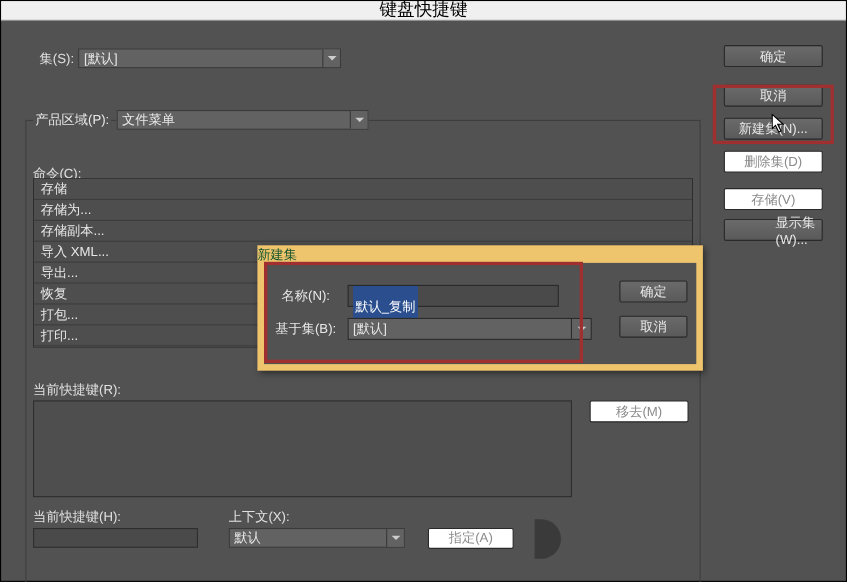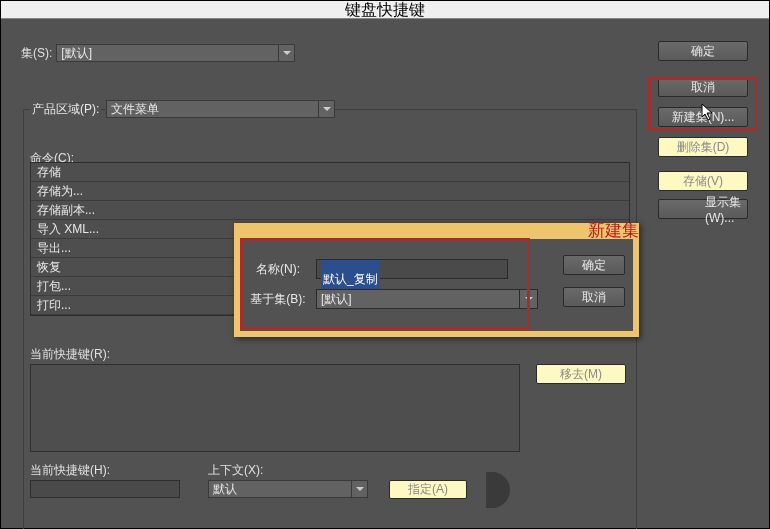--- a/index.html
+++ b/index.html
@@ -68,21 +68,21 @@
     height: 20px;
     font-size: 12px;
     display: flex;
     align-items: center;
     justify-content: center;
     cursor: pointer;
     border-radius: 2px;
   }
   .btn.disabled {
     color: #8a8a8a;
-    background: #fef9c3;
+    background: #ffffff;
   }
   .fieldset {
     position: absolute;
     border: 1px solid #3e3e3e;
     padding: 0;
     margin-top: 25px;
   }
   .fieldset .legend {
     position: absolute;
     top: -9px;
@@ -128,23 +128,23 @@
     top: 223px;
     width: 405px;
     height: 114px;
     background: #eec56d;
     box-shadow: 2px 2px 6px rgba(0,0,0,0.5);
     color: #000;
     z-index: 10;
   }
   .modal .mtitle {
     height: 16px;
-    text-align: right;
-    font-size: 17px;
-    color: #b91c1c;
+    text-align: left;
+    font-size: 12px;
+    color: #14532d;
     line-height: 16px;
   }
   .modal .mbody {
     position: absolute;
     left: 6px; right: 6px; top: 16px; bottom: 6px;
     background: #525252;
   }
   .modal .mrow { display: flex; align-items: center; height: 24px; }
   .modal .mlabel {
     width: 64px;
@@ -218,21 +218,21 @@
   }
 </style>
 </head>
 <body>
 
 <div class="dialog">
   <div class="titlebar">键盘快捷键</div>
 
   <div class="content">
 
-    <div style="position:absolute; left:20px; top:25px;" class="row">
+    <div style="position:absolute; left:35px; top:25px;" class="row">
       <span class="label" style="margin-right:4px;">集(S):</span>
       <div class="select" style="width:239px;">
         <span>[默认]</span>
         <div class="arrow"></div>
       </div>
     </div>
 
     <div class="btn" style="position:absolute; left:657px; top:22px; width:90px;">确定</div>
     <div class="btn" style="position:absolute; left:657px; top:58px; width:90px;">取消</div>
     <div class="btn" style="position:absolute; left:657px; top:88px; width:90px;">新建集(N)...</div>

